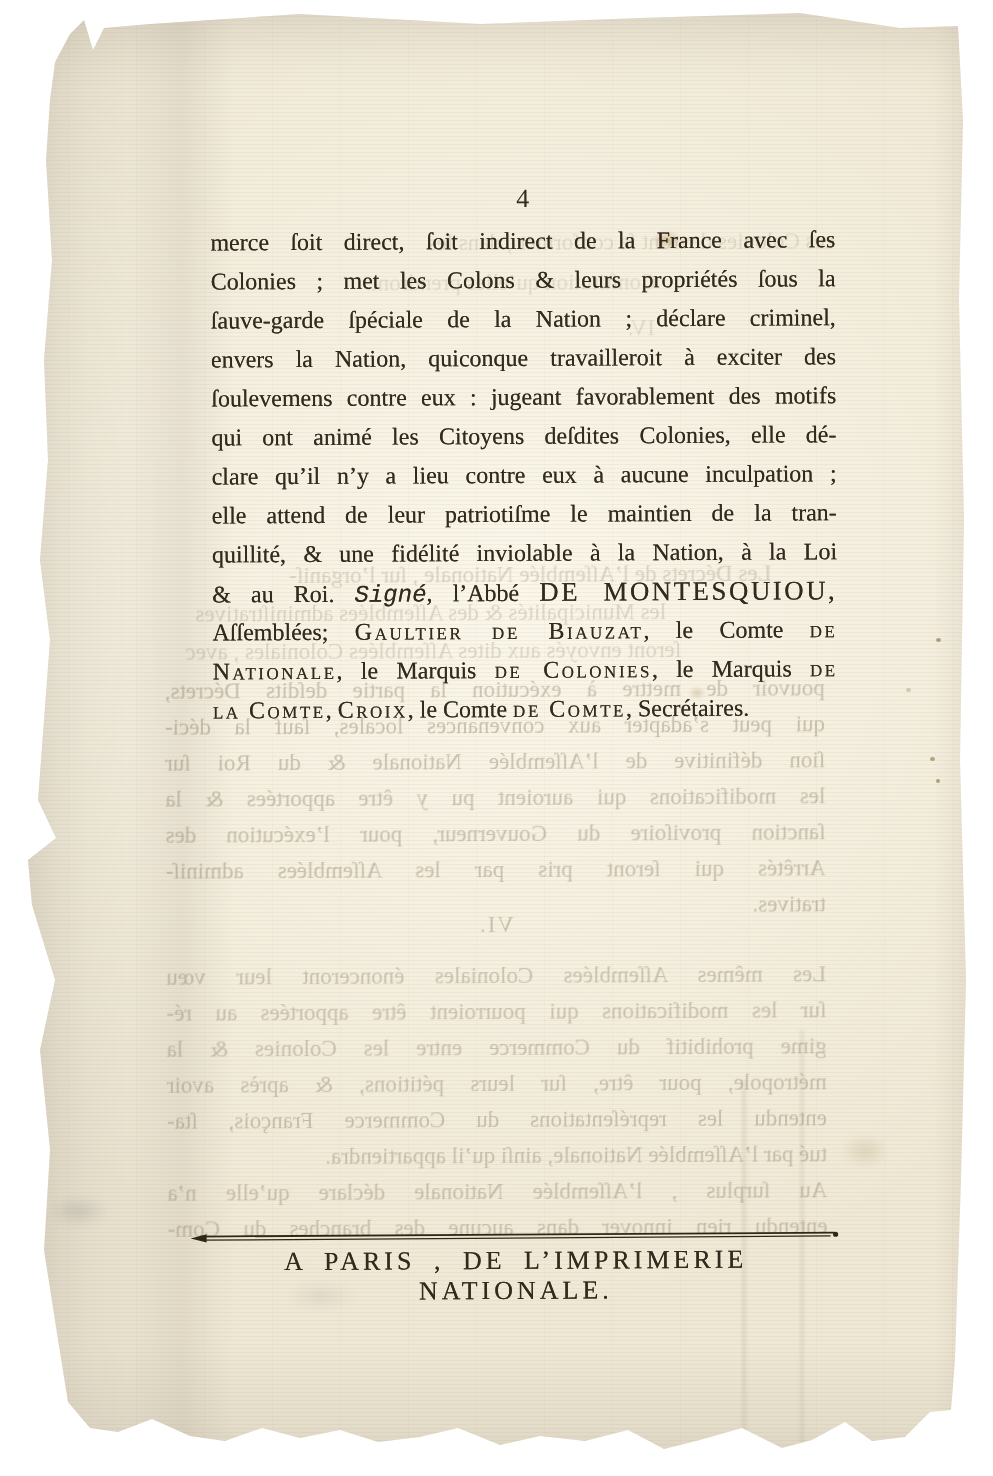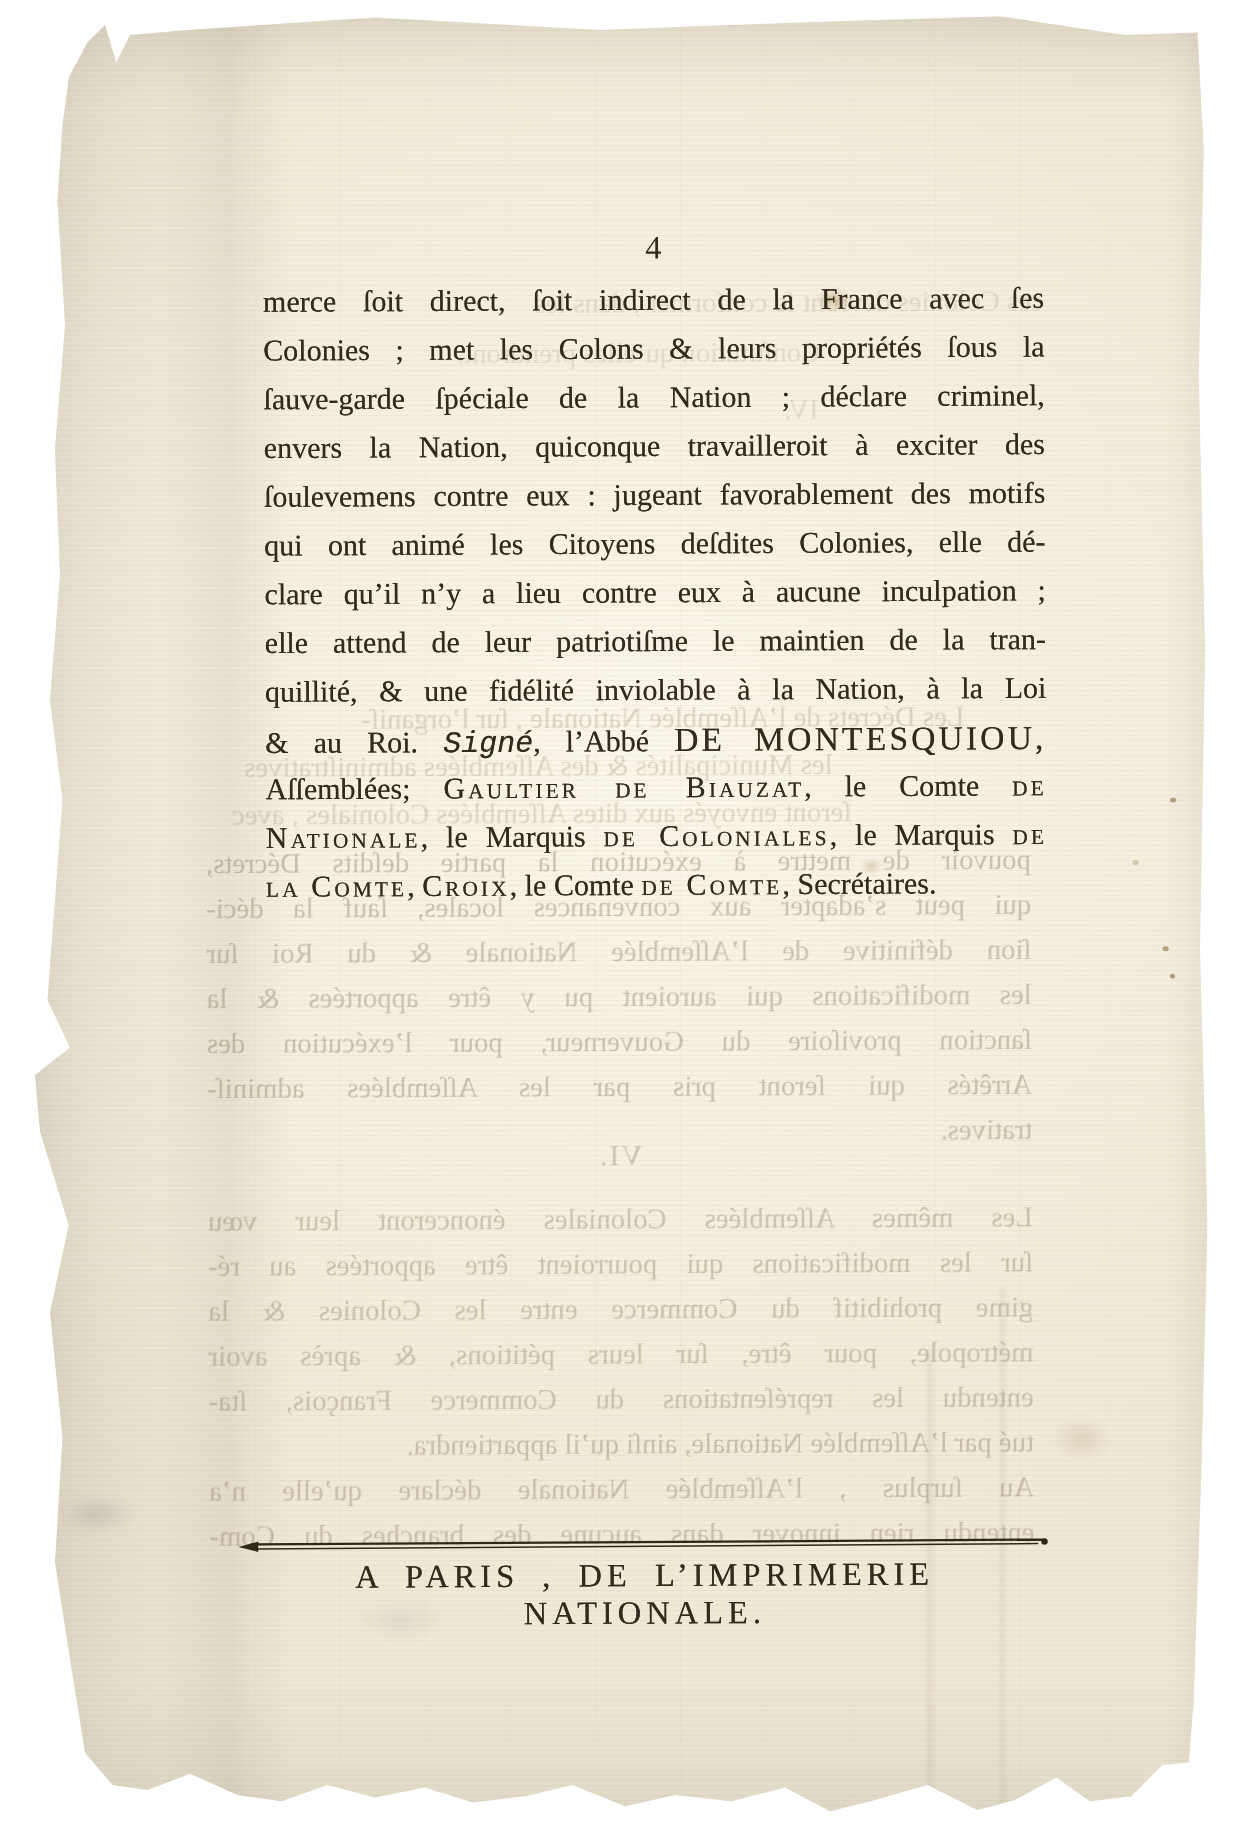--- a/index.html
+++ b/index.html
@@ -123,21 +123,21 @@
           <div class="tline just"><span>Colonies ; met les Colons &amp; leurs propriétés ſous la</span></div>
           <div class="tline just"><span>ſauve-garde ſpéciale de la Nation ; déclare criminel,</span></div>
           <div class="tline just"><span>envers la Nation, quiconque travailleroit à exciter des</span></div>
           <div class="tline just"><span>ſoulevemens contre eux : jugeant favorablement des motifs</span></div>
           <div class="tline just"><span>qui ont animé les Citoyens deſdites Colonies, elle dé-</span></div>
           <div class="tline just"><span>clare qu’il n’y a lieu contre eux à aucune inculpation ;</span></div>
           <div class="tline just"><span>elle attend de leur patriotiſme le maintien de la tran-</span></div>
           <div class="tline just"><span>quillité, &amp; une fidélité inviolable à la Nation, à la Loi</span></div>
           <div class="tline just"><span>&amp; au Roi. </span><span class="it">Signé</span><span>, l’Abbé </span><span class="caps">DE MONTESQUIOU,</span></div>
           <div class="tline just"><span>Aſſemblées; </span><span class="sc">Gaultier de Biauzat</span><span>, le Comte </span><span class="sc">de</span></div>
-          <div class="tline just"><span class="sc">Nationale</span><span>, le Marquis </span><span class="sc">de Coloniales</span><span>, le Marquis </span><span class="sc">de</span></div>
+          <div class="tline just"><span class="sc">Nationale</span><span>, le Marquis </span><span class="sc">de Colonies</span><span>, le Marquis </span><span class="sc">de</span></div>
           <div class="tline"><span class="sc">la Comte</span><span>, </span><span class="sc">Croix</span><span>, le Comte </span><span class="sc">de Comte</span><span>, Secrétaires.</span></div>
         </div>
       <div class="rule-wrap">
         <svg width="650" height="10">
           <polygon points="0,5 16,0.8 16,9" fill="#2e2817"></polygon>
           <line x1="10" y1="3" x2="644" y2="2.4" stroke="#2e2817" stroke-width="1.8"></line>
           <line x1="10" y1="6.6" x2="640" y2="5.6" stroke="#2e2817" stroke-width="1.2"></line>
           <circle cx="645" cy="4" r="2.6" fill="#2e2817"></circle>
         </svg>
       </div>

